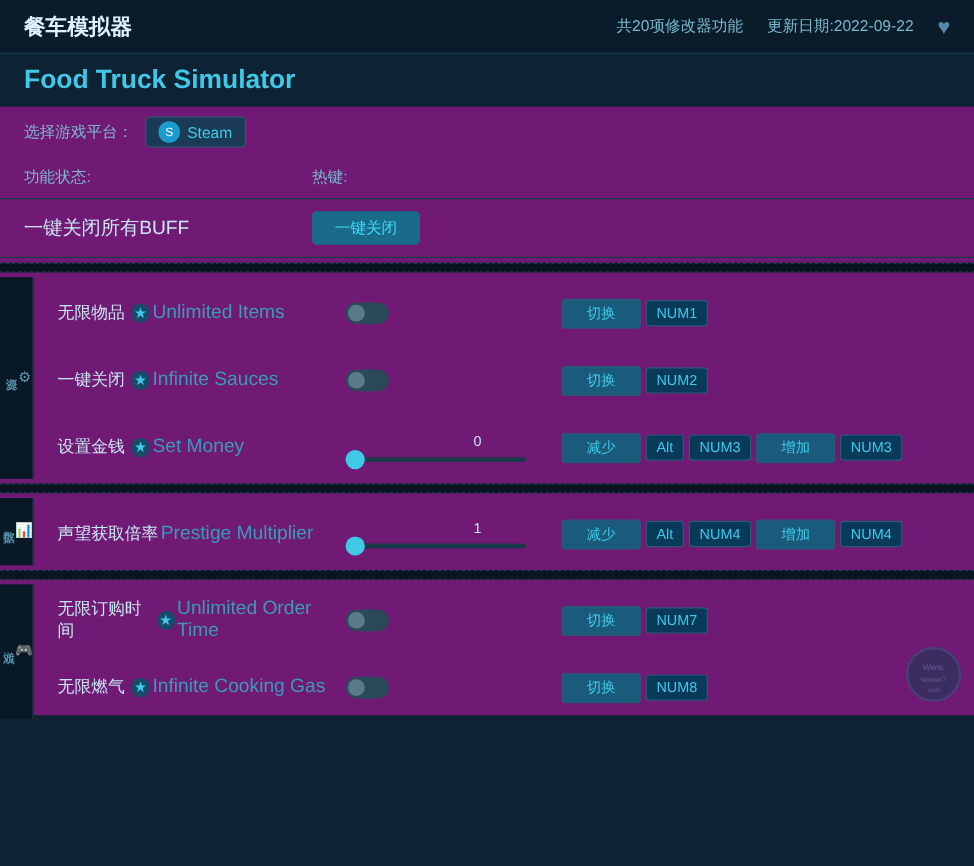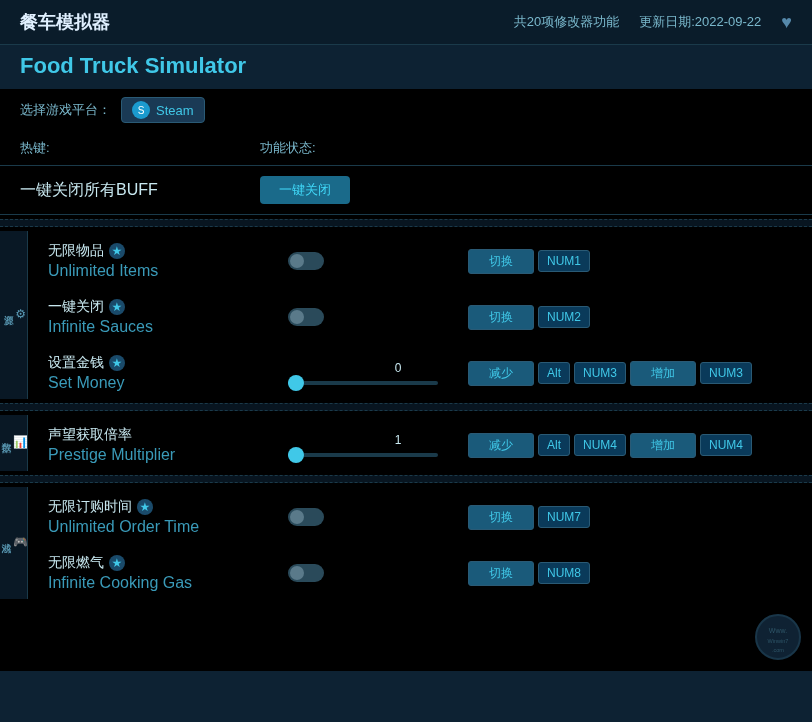--- a/index.html
+++ b/index.html
@@ -8,22 +8,22 @@
       height: 722px;
       background-color: #0d2233;
       font-family: 'Microsoft YaHei', Arial, sans-serif;
       color: #c8e8f0;
       overflow: hidden;
       position: relative;
     }
 
     .main-container {
       width: 812px;
-      height: 671px;
-      background: #000000;
+      height: 596px;
+      background: #701a75;
       position: relative;
     }
 
     
     .header {
       background: #0a1c2a;
       padding: 10px 20px;
       display: flex;
       align-items: center;
       justify-content: space-between;
@@ -146,21 +146,21 @@
     .mod-row {
       display: grid;
       grid-template-columns: 240px 180px 1fr;
       padding: 10px 20px 6px 20px;
       align-items: center;
       min-height: 56px;
     }
 
     .mod-name-block {
       display: flex;
-      flex-direction: column;
+      flex-direction: row;
       gap: 2px;
     }
     .mod-name-cn {
       font-size: 14px;
       color: #c8e8f0;
       display: flex;
       align-items: center;
       gap: 5px;
     }
     .mod-name-en {
@@ -297,22 +297,22 @@
       <span class="steam-icon">S</span>
       <span>Steam</span>
     </button>
   </div>
 
   <div class="content-area">
 
     <div class="main-content">
 
       <div class="col-headers">
+        <span>功能状态:</span>
         <span>热键:</span>
-        <span>功能状态:</span>
       </div>
 
       <div class="onekey-row">
         <span>一键关闭所有BUFF</span>
         <button class="onekey-btn">一键关闭</button>
         <span></span>
       </div>
 
       <div class="section-divider"></div>
 

